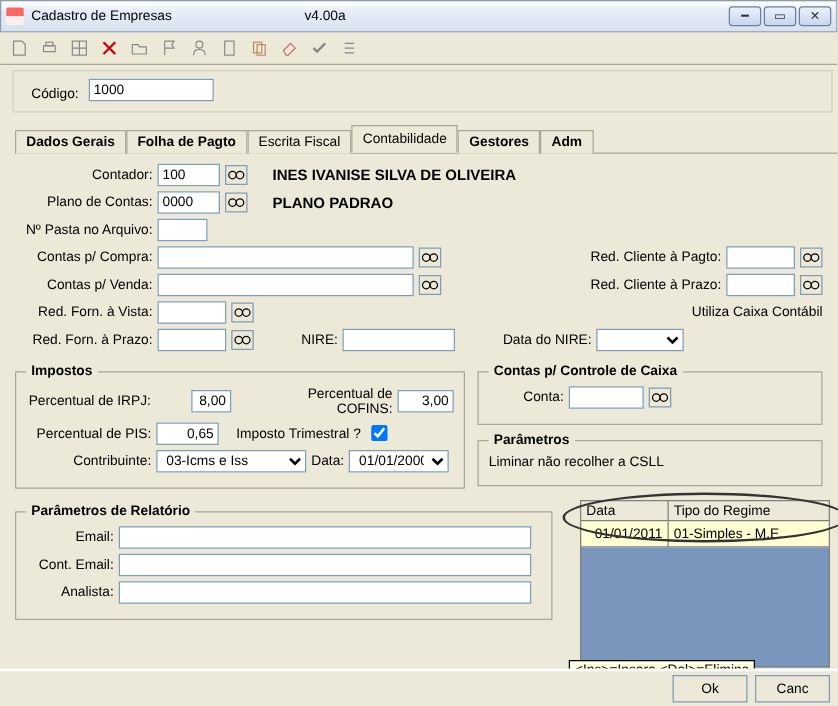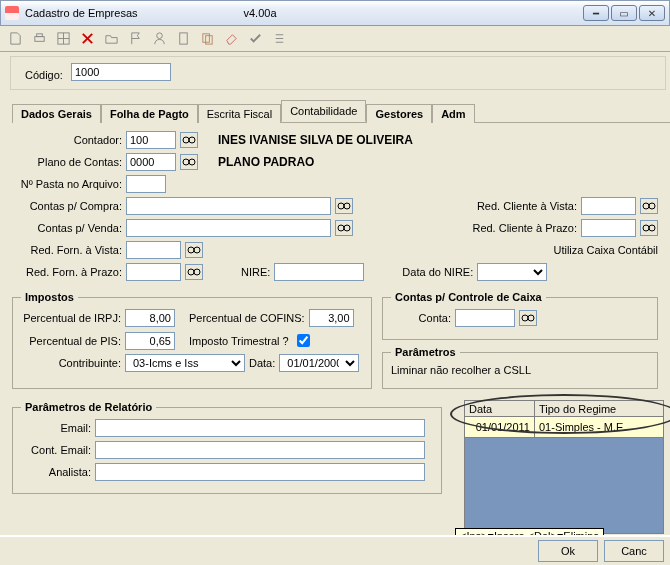--- a/index.html
+++ b/index.html
@@ -332,21 +332,21 @@
   <div class="row">
     <span class="lbl-r" style="width:110px">Contas p/ Compra:</span>
     <input class="text" style="width: 205px;">
     <span class="bino">
         <svg viewBox="0 0 14 10">
           <circle cx="4" cy="5" r="3" fill="none" stroke="#000"></circle>
           <circle cx="10" cy="5" r="3" fill="none" stroke="#000"></circle>
         </svg>
       </span>
     <span style="flex:1"></span>
-    <span class="lbl-r" style="width:120px">Red. Cliente à Vista:</span>
+    <span class="lbl-r" style="width:120px">Red. Cliente à Pagto:</span>
     <input class="text" style="width: 55px;">
     <span class="bino">
         <svg viewBox="0 0 14 10">
           <circle cx="4" cy="5" r="3" fill="none" stroke="#000"></circle>
           <circle cx="10" cy="5" r="3" fill="none" stroke="#000"></circle>
         </svg>
       </span>
   </div>
 
   <div class="row">
@@ -397,21 +397,21 @@
     <span style="width:30px"></span>
     <span class="lbl-r">Data do NIRE:</span>
     <select style="width:70px"><option></option></select>
   </div>
 
   <div class="columns">
     <fieldset class="group" style="flex:0 0 360px">
       <legend>Impostos</legend>
       <div class="row">
         <span class="lbl-r" style="width:100px">Percentual de IRPJ:</span>
-        <input class="text" style="width: 50px; text-align: right;" value="8,00">
+        <input class="text" style="width: 32px; text-align: right; margin-left: 28px;" value="8,00">
         <span style="width:6px"></span>
         <span class="lbl-r">Percentual de COFINS:</span>
         <input class="text" style="width: 45px; text-align: right;" value="3,00">
       </div>
       <div class="row">
         <span class="lbl-r" style="width:100px">Percentual de PIS:</span>
         <input class="text" style="width: 50px; text-align: right;" value="0,65">
         <span style="width:6px"></span>
         <span class="lbl-r">Imposto Trimestral ?</span>
         <input type="checkbox" checked="" style="">

